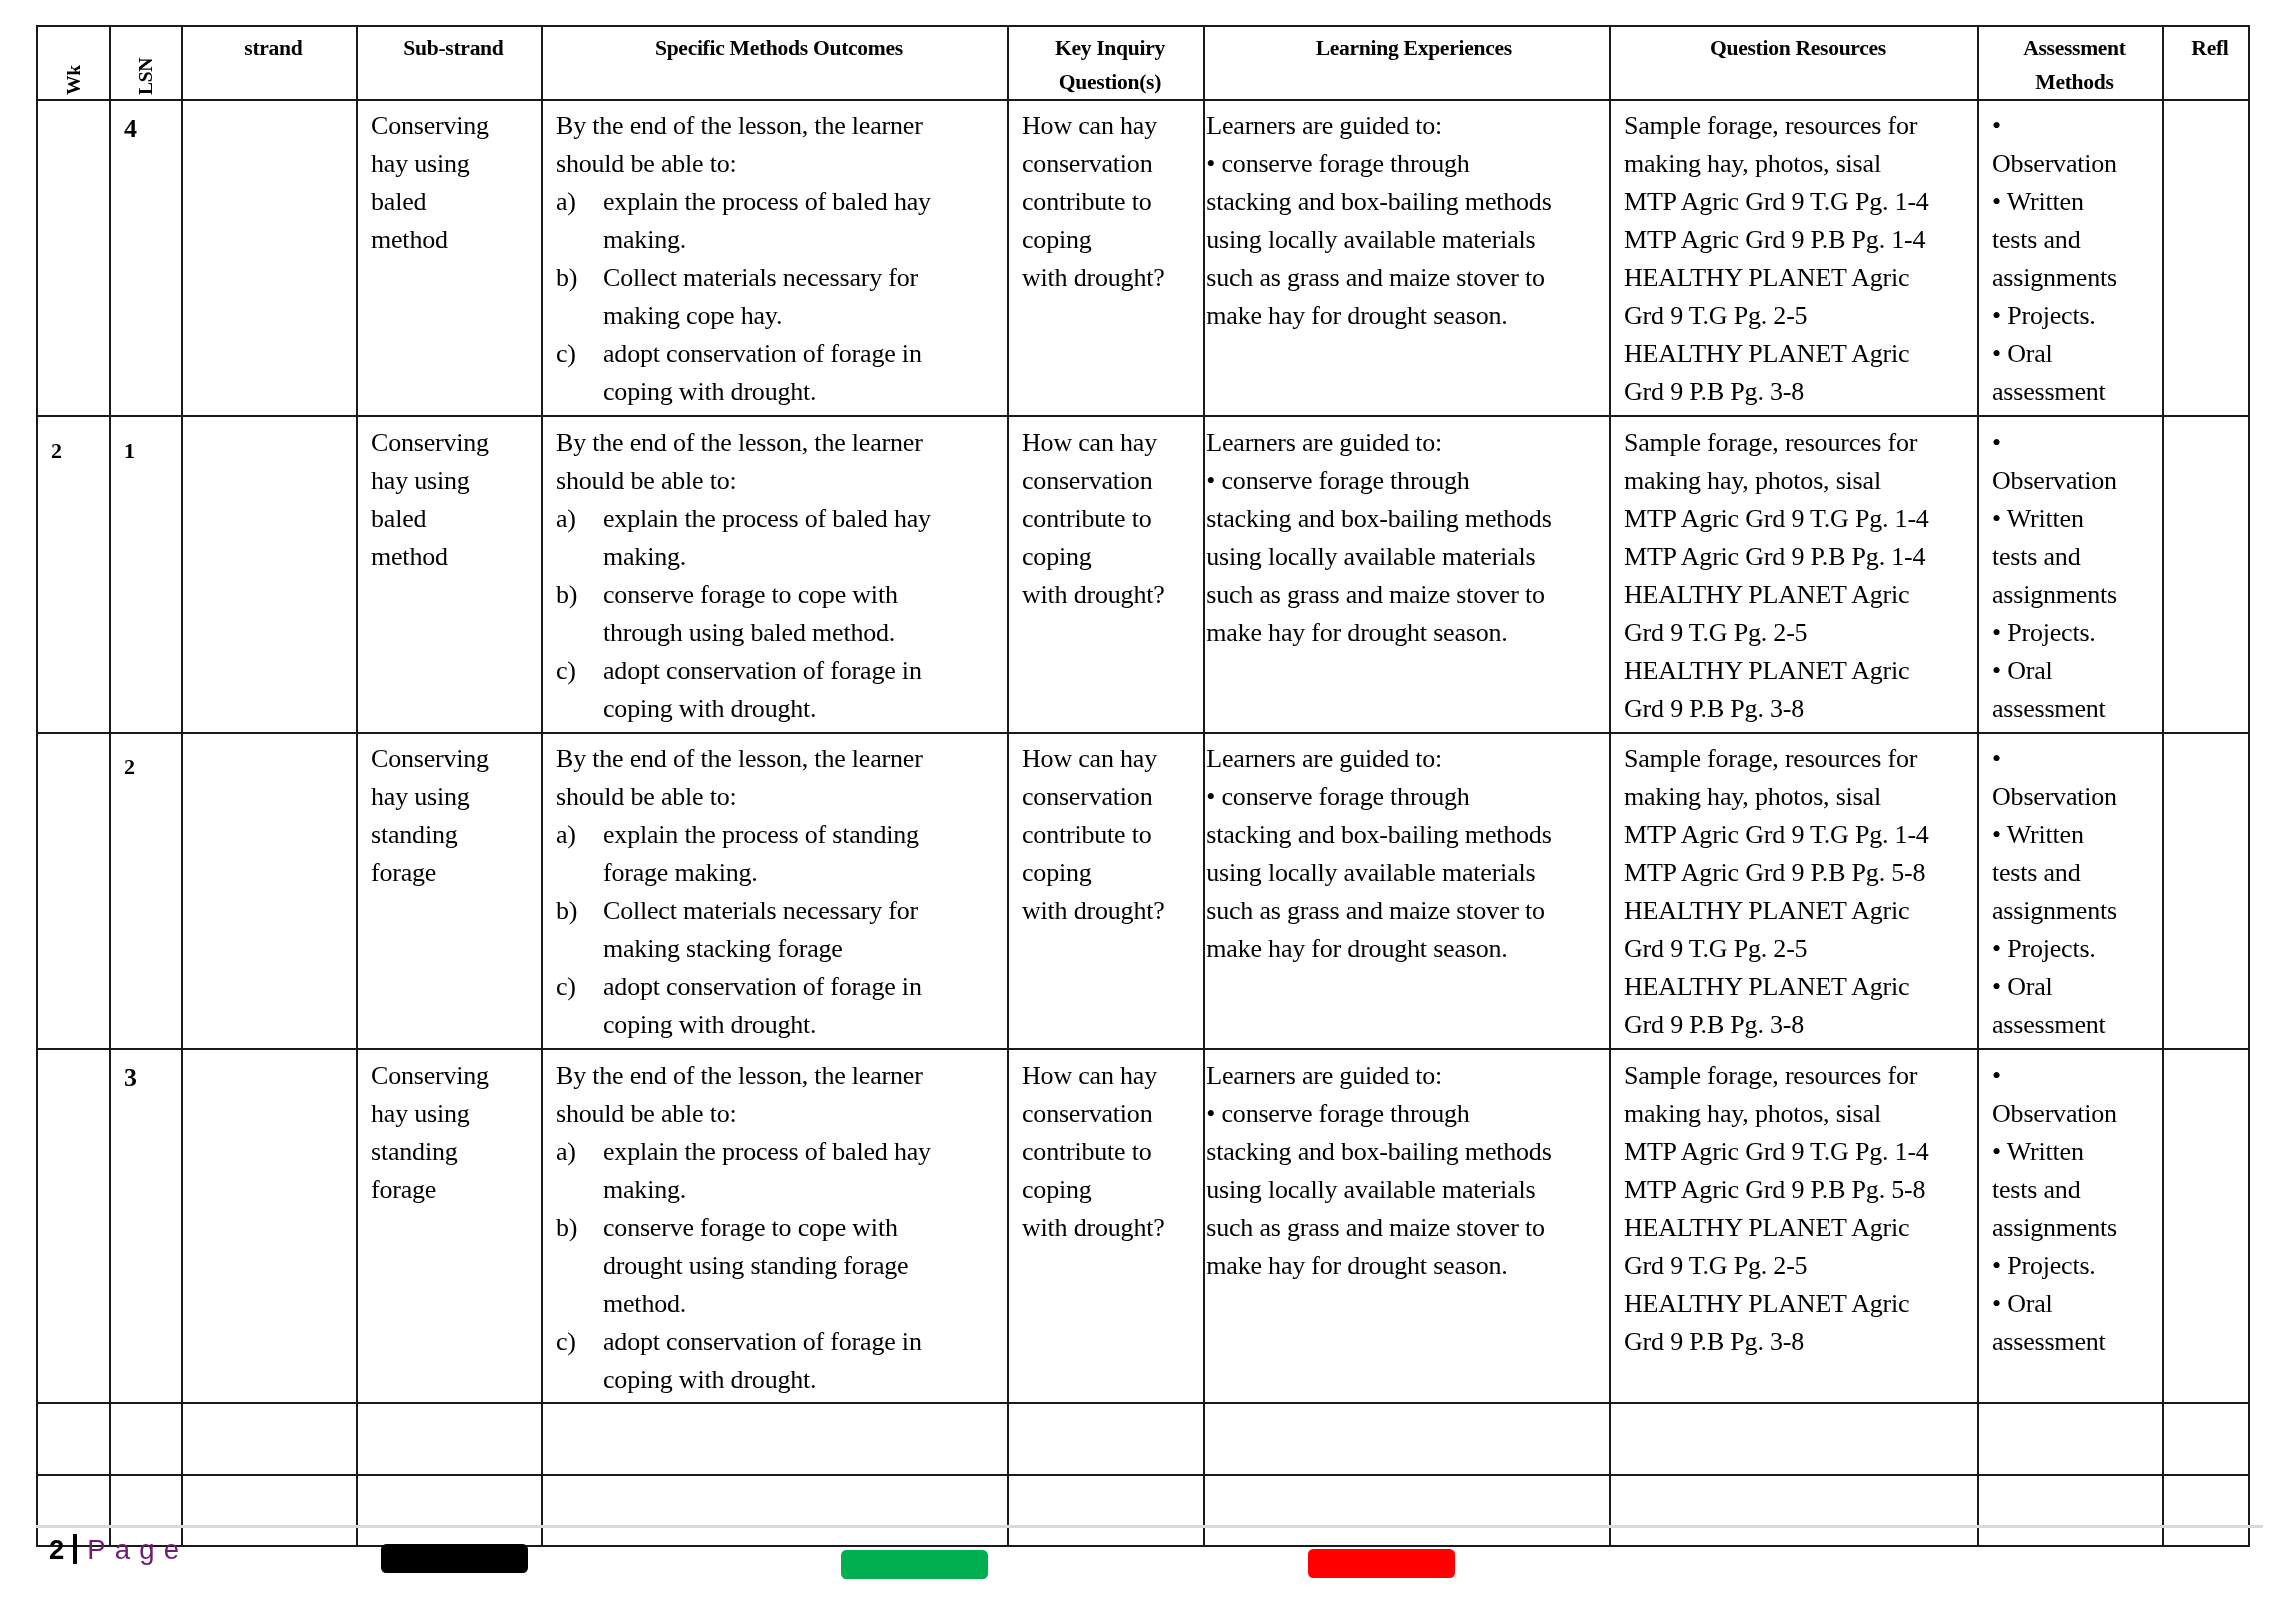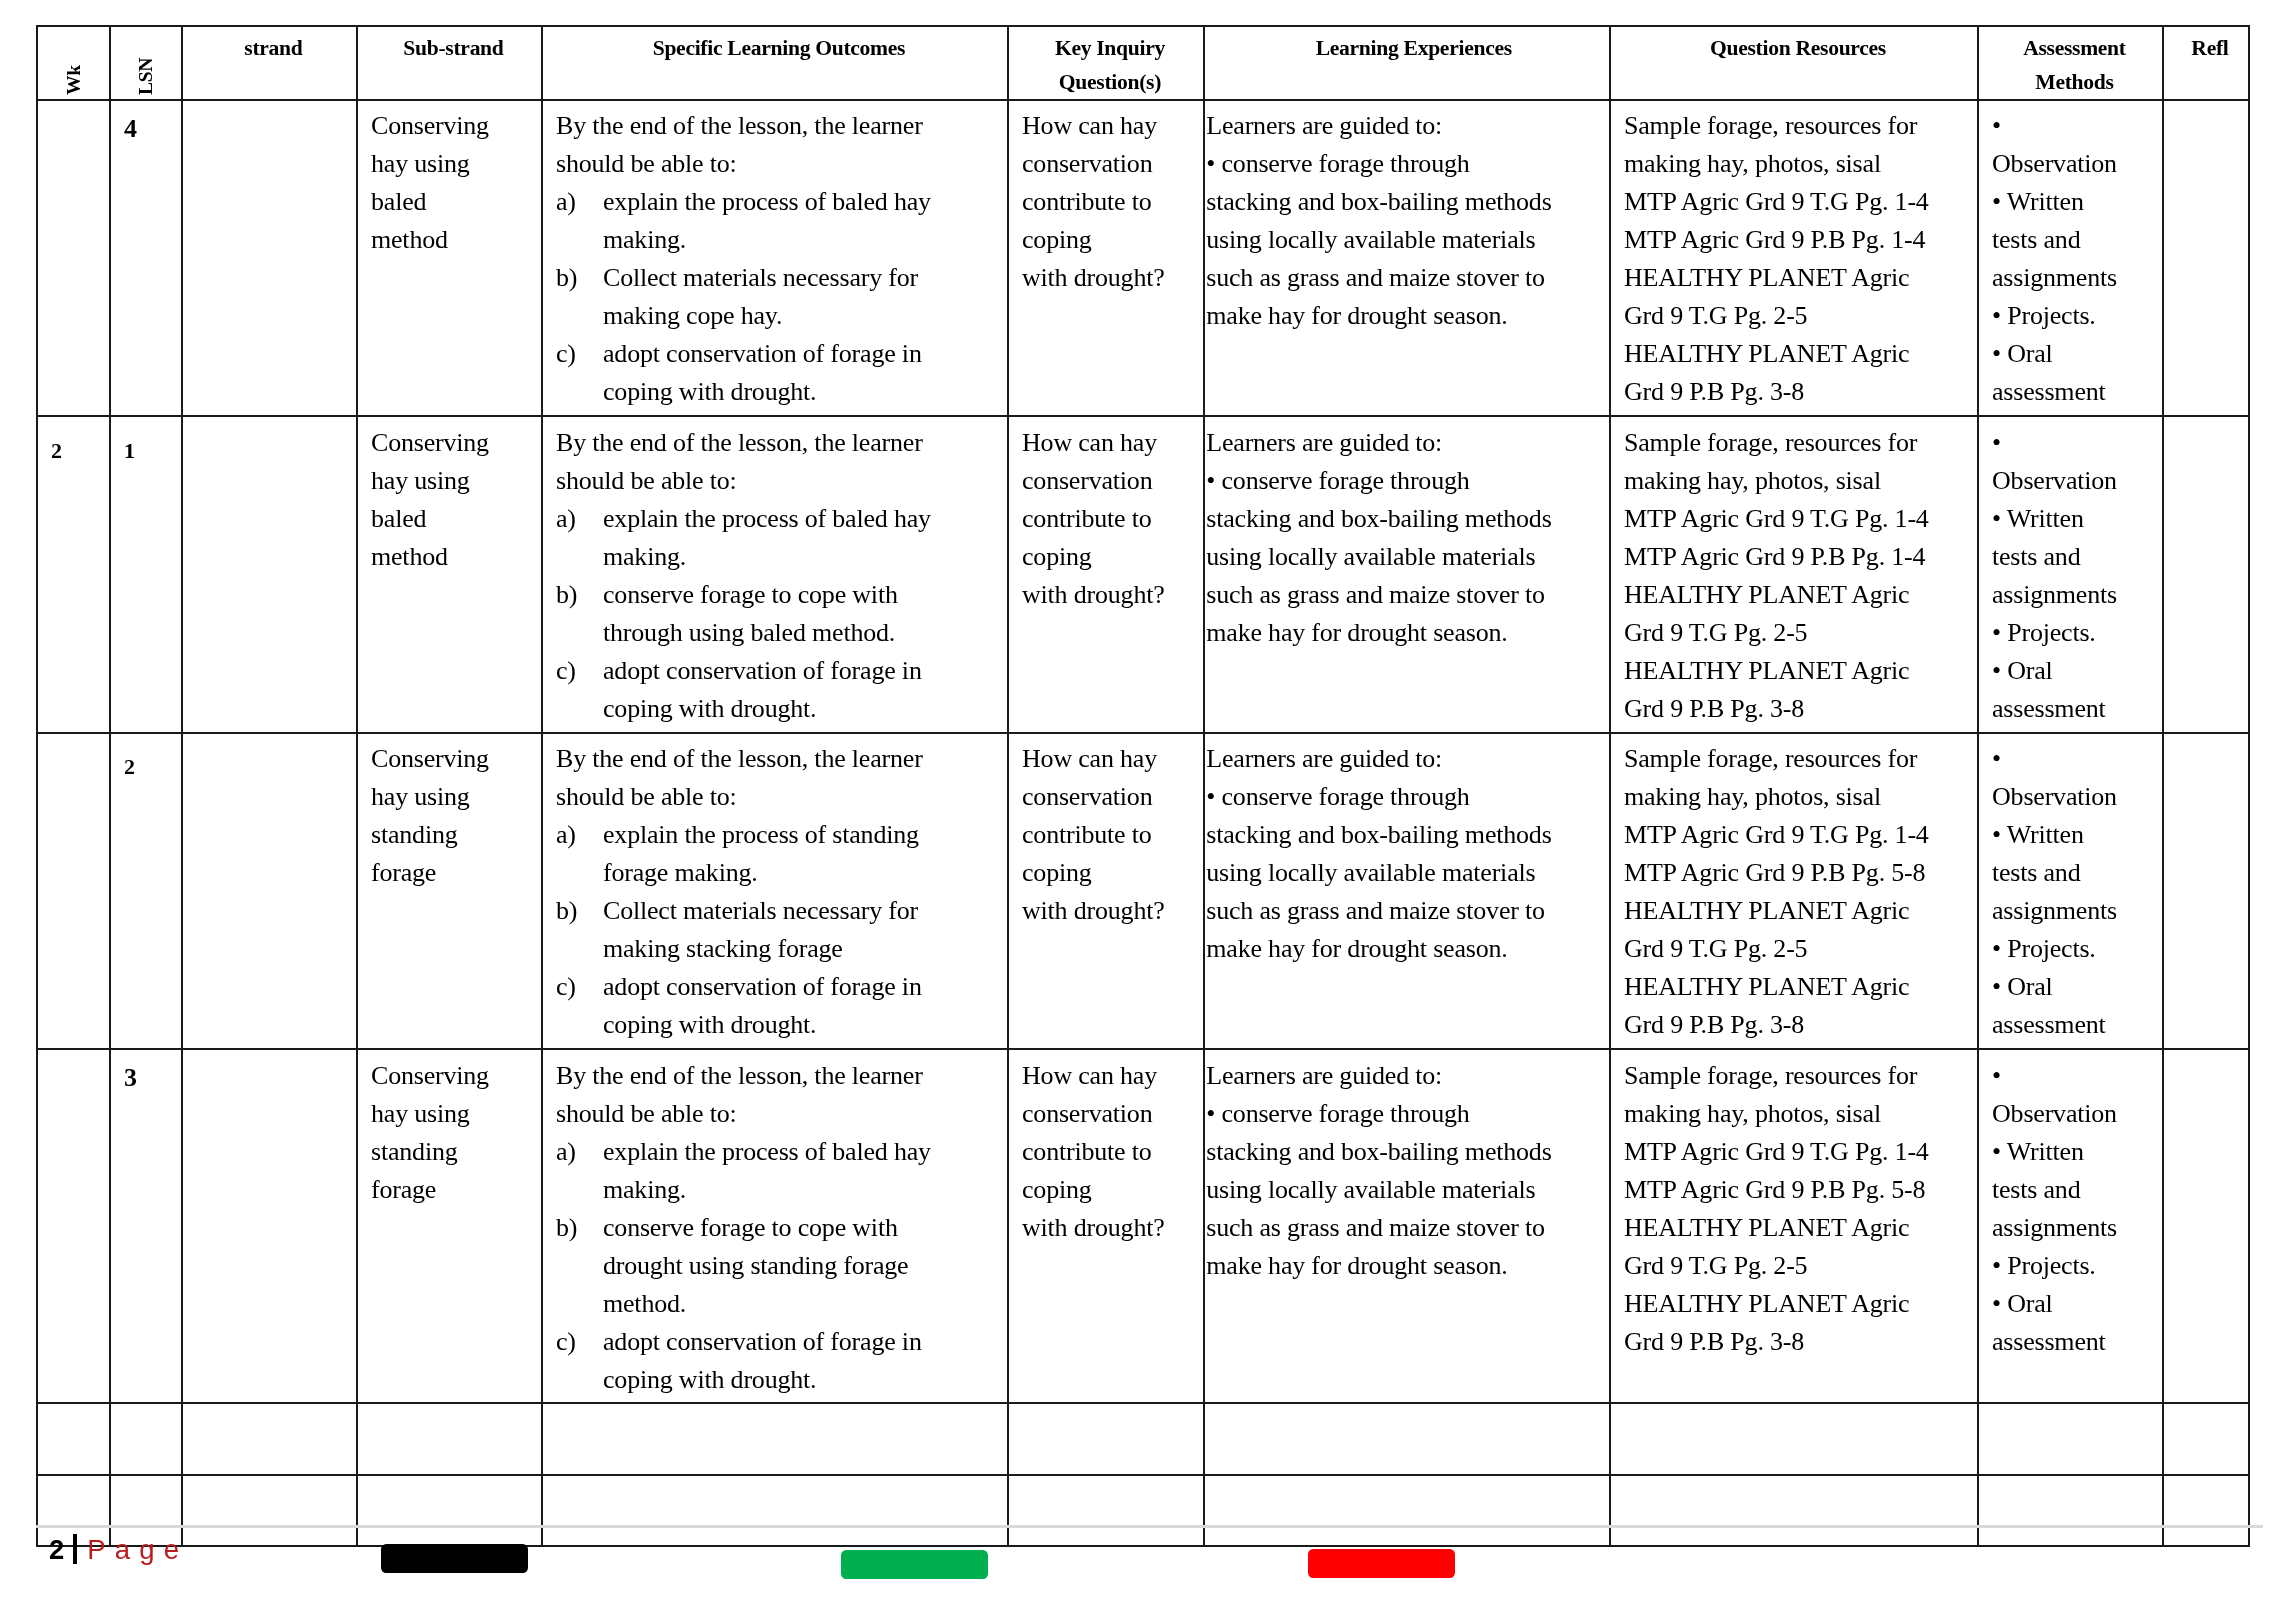--- a/index.html
+++ b/index.html
@@ -44,21 +44,21 @@
   <thead>
     <tr>
       <th class="rot-cell">
           <span class="rot-label">Wk</span>
         </th>
       <th class="rot-cell">
           <span class="rot-label">LSN</span>
         </th>
       <th>strand</th>
       <th>Sub-strand</th>
-      <th>Specific Learning Outcomes</th>
+      <th>Specific Methods Outcomes</th>
       <th>
         <span class="line">Key Inquiry</span>
         <span class="line">Question(s)</span>
       </th>
       <th style="padding-left:20px">Learning Experiences</th>
       <th>Question Resources</th>
       <th>
         <span class="line">Assessment</span>
         <span class="line">Methods</span>
       </th>
@@ -377,18 +377,18 @@
         <td></td>
         <td></td>
         <td></td>
         <td></td>
       </tr>
     </tbody>
 </table>
 
 <div class="footer-rule" style="background: rgb(217, 217, 217);"></div>
 <div class="footer-page">
-  <span class="pno">2</span><span class="sep"></span><span class="pword" style="color: #b91c1c;">Page</span>
+  <span class="pno">2</span><span class="sep"></span><span class="pword" style="color: #701a75;">Page</span>
 </div>
 <div class="bar" style="left: 381px; top: 1544px; width: 147px; height: 29px; background: rgb(0, 0, 0);"></div>
 <div class="bar" style="left: 841px; top: 1550px; width: 147px; height: 29px; background: rgb(0, 176, 80);"></div>
 <div class="bar" style="left: 1308px; top: 1549px; width: 147px; height: 29px; background: rgb(255, 0, 0);"></div>
 
 
 </body></html>

